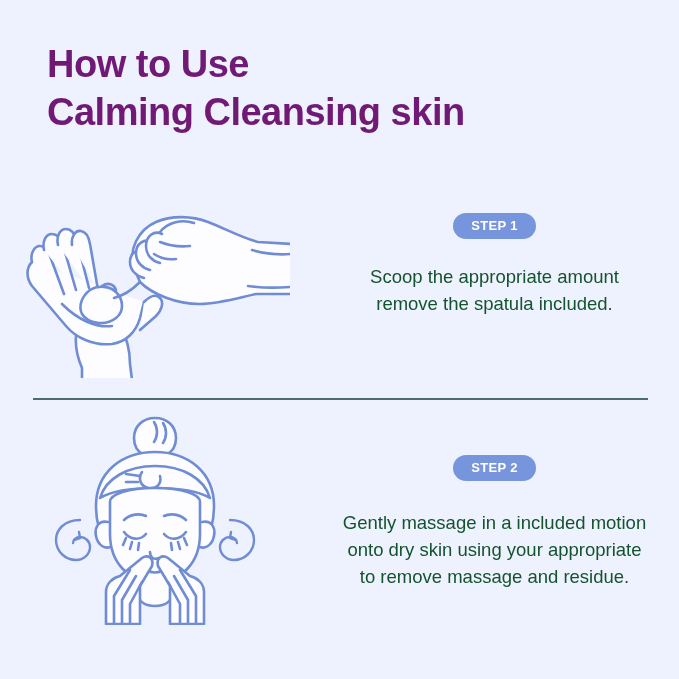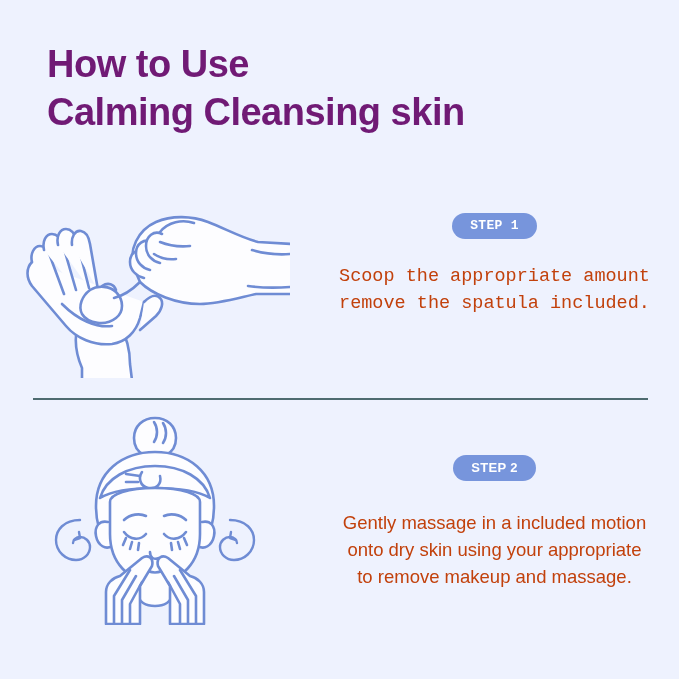--- a/index.html
+++ b/index.html
@@ -33,21 +33,21 @@
 
   
   .step {
     position: absolute;
     left: 0;
     width: 679px;
     display: flex;
     flex-direction: row;
     align-items: flex-start;
   }
-  #step-1 { top: 190px; height: 195px; font-family: Liberation Mono, monospace; }
+  #step-1 { top: 190px; height: 195px; }
   #step-2 { top: 405px; height: 225px; }
 
   .illus-col {
     width: 310px;
     display: flex;
     align-items: center;
     justify-content: center;
   }
   #step-1 .illus-col { height: 195px; }
   #step-2 .illus-col { height: 225px; }
@@ -68,21 +68,21 @@
     letter-spacing: 0.3px;
     padding: 5px 18px 6px 18px;
     border-radius: 14px;
     line-height: 15px;
     white-space: nowrap;
   }
   #step-1 .badge { margin-top: 23px; }
   #step-2 .badge { margin-top: 50px; }
 
   .desc {
-    color: #c2410c;
+    color: #14532d;
     font-size: 18.5px;
     line-height: 27px;
     text-align: center;
     white-space: nowrap;
   }
   #step-1 .desc { margin-top: 24px; }
   #step-2 .desc { margin-top: 28px; }
 
   
   .divider {
@@ -244,16 +244,16 @@
         </g>
       </g>
     </svg>
   </div>
 
   <div class="text-col">
     <div class="badge">STEP 2</div>
     <div class="desc">
       <div>Gently massage in a included motion</div>
       <div>onto dry skin using your appropriate</div>
-      <div>to remove makeup and massage.</div>
+      <div>to remove massage and residue.</div>
     </div>
   </div>
 </div>
 
 </body></html>

